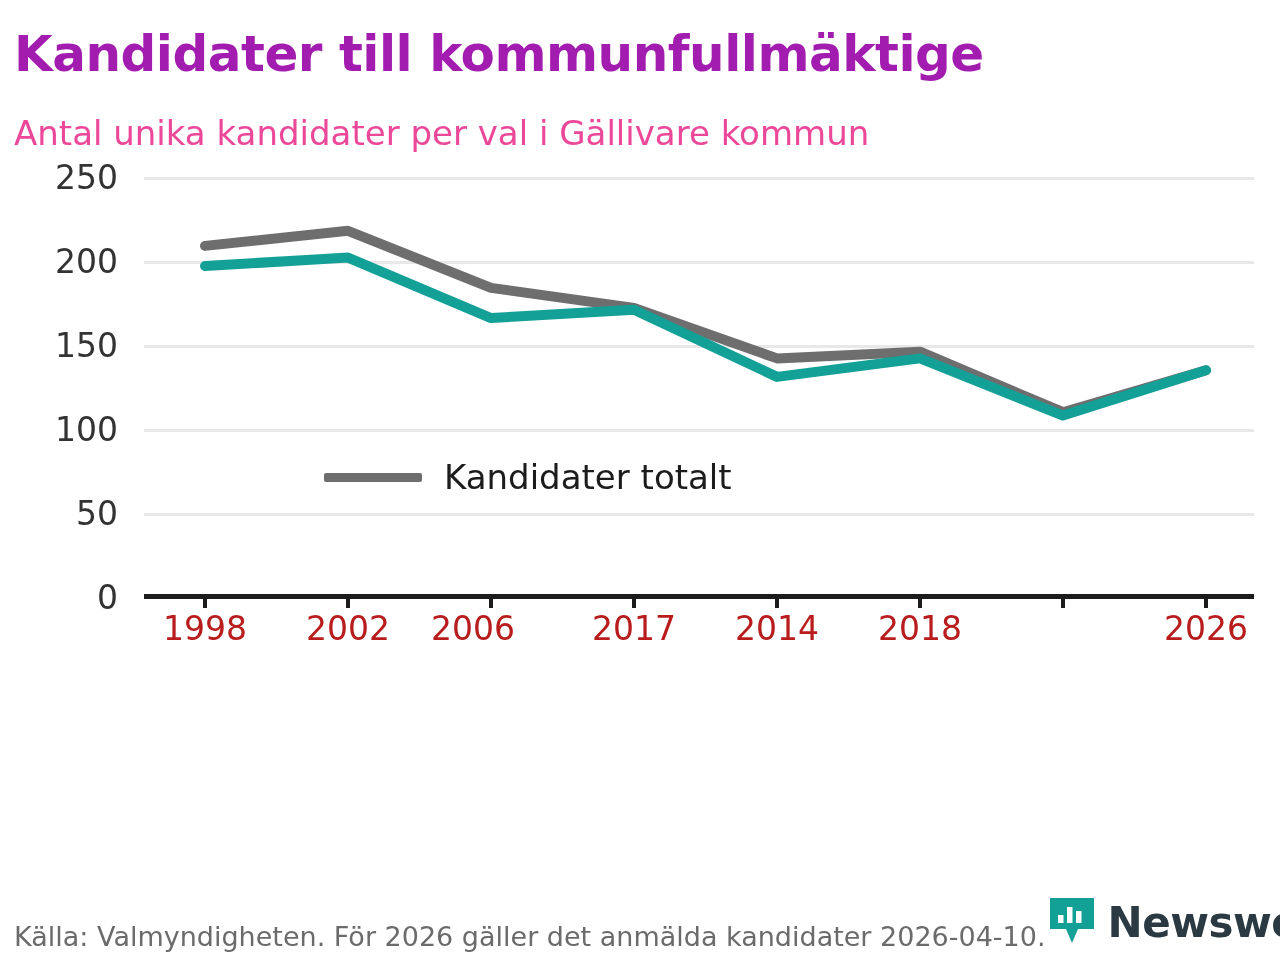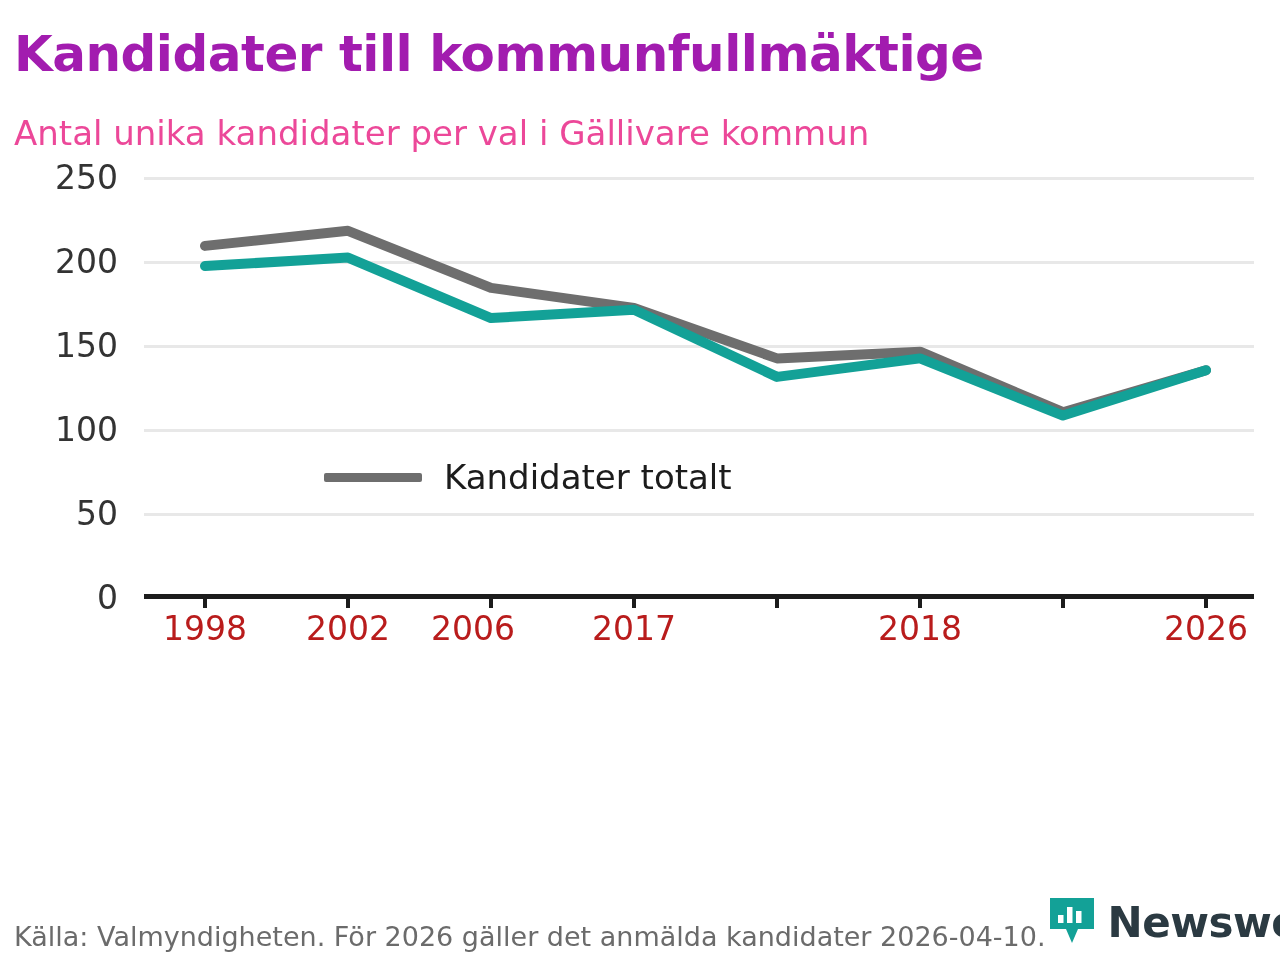--- a/index.html
+++ b/index.html
@@ -196,20 +196,21 @@
       <div class="xtickmark" style="left:488px;"></div>
       <div class="xtickmark" style="left:631px;"></div>
       <div class="xtickmark" style="left:774px;"></div>
       <div class="xtickmark" style="left:917px;"></div>
       <div class="xtickmark" style="left:1060px;"></div>
 
       <div class="xtick" style="left:61px;">1998</div>
       <div class="xtick" style="left:204px;">2002</div>
       <div class="xtick" style="left:329px;">2006</div>
       <div class="xtick" style="left:490px;">2017</div>
+      <div class="xtick" style="left:633px;">2014</div>
       <div class="xtick" style="left:776px;">2018</div>
       <div class="xtick" style="left:1062px;">2026</div>
 
       <div class="legend">
         <div class="legend-row">
           <div class="legend-swatch" style="background:#6e6e6e;"></div>
           <div class="legend-label">Kandidater totalt</div>
         </div>
       </div>
     </div>

